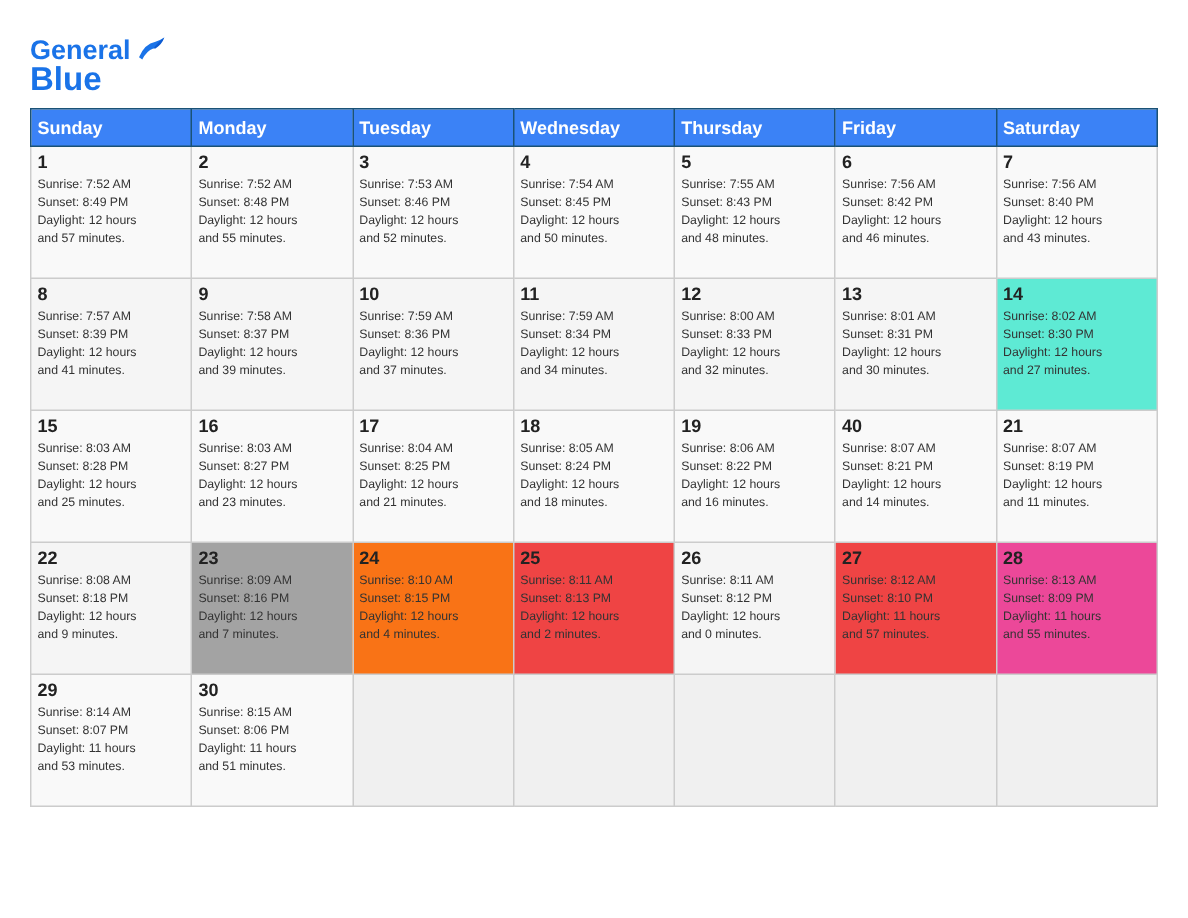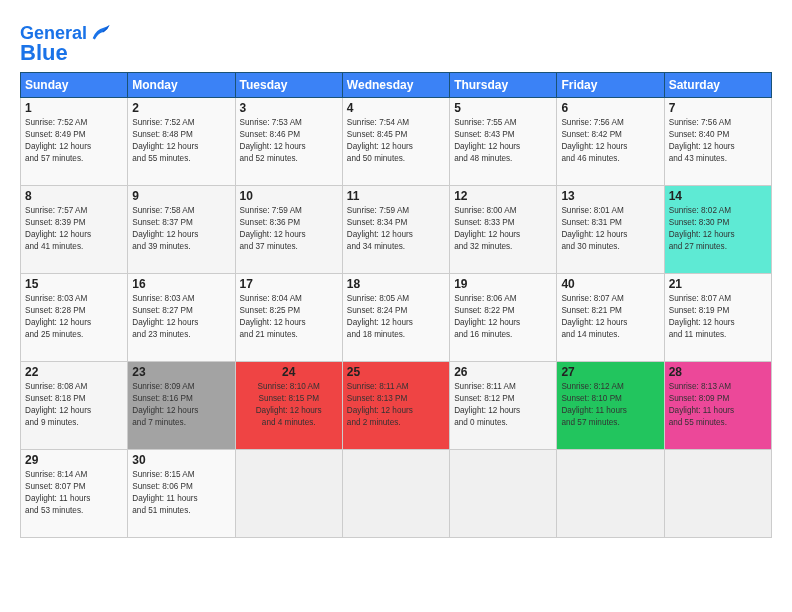--- a/index.html
+++ b/index.html
@@ -225,33 +225,33 @@
         </tr>
         <tr>
           <td style="background: rgb(245, 245, 245);">
             <span class="day-num">22</span>
             <div class="day-info">Sunrise: 8:08 AM<br>Sunset: 8:18 PM<br>Daylight: 12 hours<br>and 9 minutes.</div>
           </td>
           <td style="background: #a3a3a3;">
             <span class="day-num">23</span>
             <div class="day-info">Sunrise: 8:09 AM<br>Sunset: 8:16 PM<br>Daylight: 12 hours<br>and 7 minutes.</div>
           </td>
-          <td style="background: #ef4444; text-align: center;">
+          <td style="background: #f97316;">
             <span class="day-num">24</span>
             <div class="day-info">Sunrise: 8:10 AM<br>Sunset: 8:15 PM<br>Daylight: 12 hours<br>and 4 minutes.</div>
           </td>
           <td style="background: #ef4444;">
             <span class="day-num">25</span>
             <div class="day-info">Sunrise: 8:11 AM<br>Sunset: 8:13 PM<br>Daylight: 12 hours<br>and 2 minutes.</div>
           </td>
           <td style="background: rgb(245, 245, 245);">
             <span class="day-num">26</span>
             <div class="day-info">Sunrise: 8:11 AM<br>Sunset: 8:12 PM<br>Daylight: 12 hours<br>and 0 minutes.</div>
           </td>
-          <td style="background: #22c55e;">
+          <td style="background: #ef4444;">
             <span class="day-num">27</span>
             <div class="day-info">Sunrise: 8:12 AM<br>Sunset: 8:10 PM<br>Daylight: 11 hours<br>and 57 minutes.</div>
           </td>
           <td style="background: #ec4899;">
             <span class="day-num">28</span>
             <div class="day-info">Sunrise: 8:13 AM<br>Sunset: 8:09 PM<br>Daylight: 11 hours<br>and 55 minutes.</div>
           </td>
         </tr>
         <tr>
           <td>

